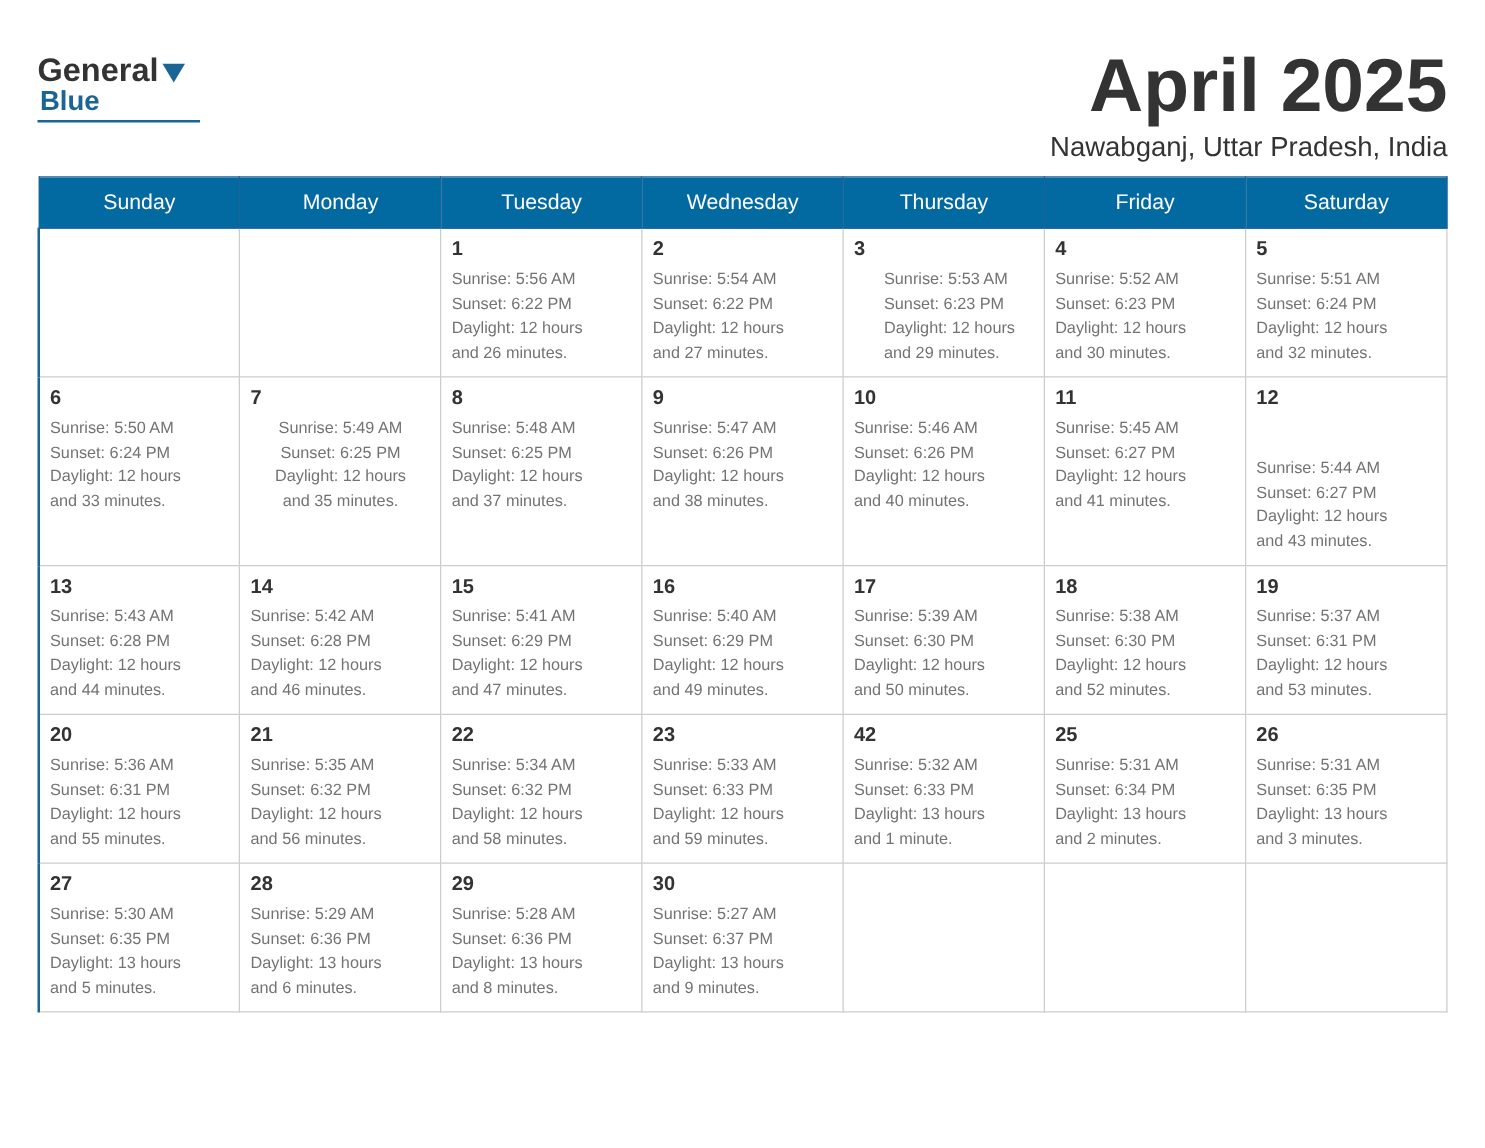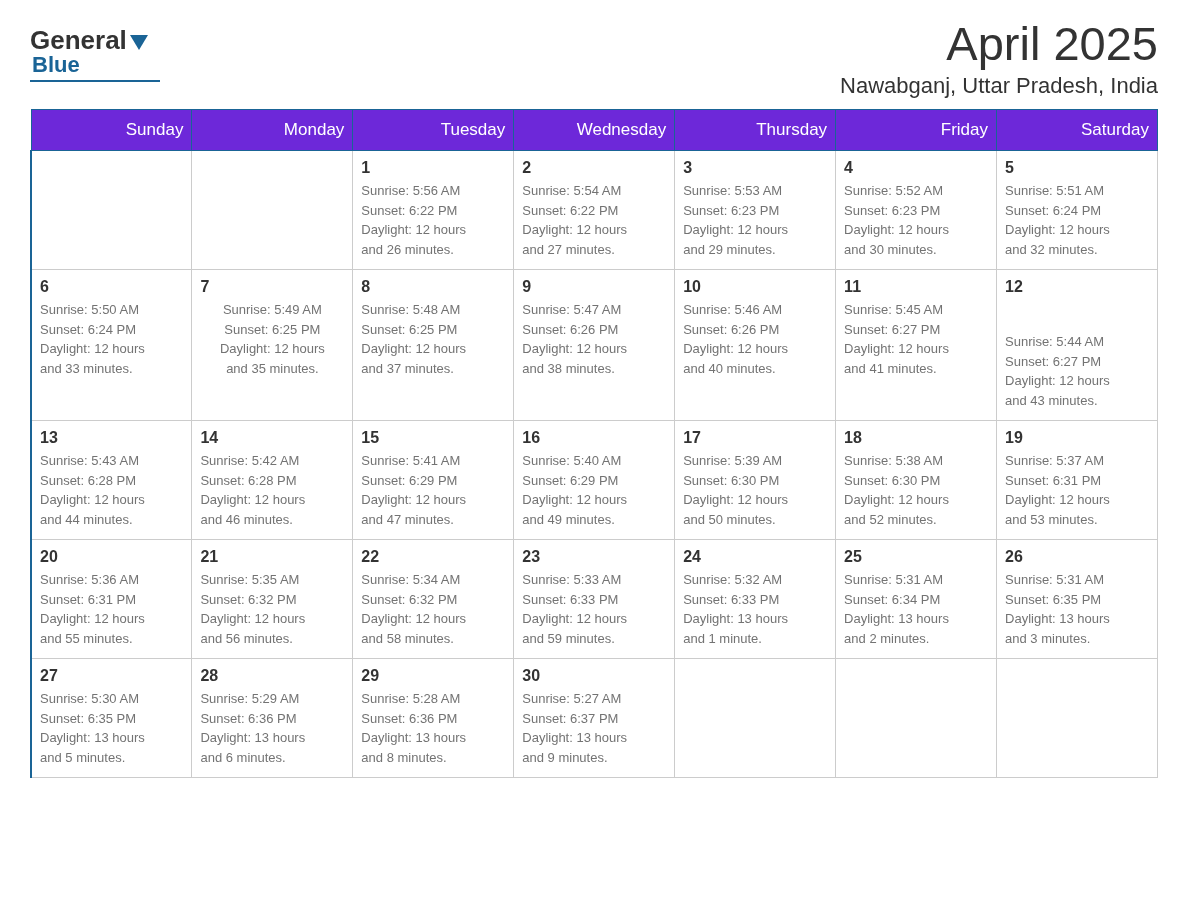--- a/index.html
+++ b/index.html
@@ -18,40 +18,41 @@
     }
     .logo {
       display: flex;
       flex-direction: column;
       align-items: flex-start;
     }
     .title-area {
       text-align: right;
     }
     .month-title {
-      font-size: 47px;
-      font-weight: normal;
+      font-size: 60px;
+      font-weight: bold;
       color: #333;
       line-height: 1;
+      margin-top: 19px;
     }
     .location-title {
       font-size: 22px;
       color: #333;
       margin-top: 6px;
     }
     .calendar {
       width: 100%;
       border-collapse: collapse;
       margin-top: 10px;
     }
     .calendar thead tr th {
-      background-color: #6d28d9;
+      background-color: #0369a1;
       color: #fff;
       padding: 10px 8px;
-      text-align: right;
+      text-align: center;
       font-size: 17px;
       font-weight: normal;
       border: 1px solid #1a6496;
     }
     .calendar tbody tr td {
       vertical-align: top;
       padding: 8px 8px 10px 8px;
       border: 1px solid #ccc;
       font-size: 13.5px;
       color: #333;
@@ -128,21 +129,21 @@
         </td>
         <td>
           <div class="day-number">2</div>
           <div class="day-info" style="white-space: pre-line;">Sunrise: 5:54 AM
 Sunset: 6:22 PM
 Daylight: 12 hours
 and 27 minutes.</div>
         </td>
         <td>
           <div class="day-number">3</div>
-          <div class="day-info" style="white-space: pre-line;">Sunrise: 5:53 AM
+          <div class="day-info" style="white-space: pre-line; margin-left: 24px;">Sunrise: 5:53 AM
 Sunset: 6:23 PM
 Daylight: 12 hours
 and 29 minutes.</div>
         </td>
         <td>
           <div class="day-number">4</div>
           <div class="day-info" style="white-space: pre-line;">Sunrise: 5:52 AM
 Sunset: 6:23 PM
 Daylight: 12 hours
 and 30 minutes.</div>
@@ -280,21 +281,21 @@
 and 58 minutes.</div>
         </td>
         <td>
           <div class="day-number">23</div>
           <div class="day-info" style="white-space: pre-line;">Sunrise: 5:33 AM
 Sunset: 6:33 PM
 Daylight: 12 hours
 and 59 minutes.</div>
         </td>
         <td>
-          <div class="day-number">24</div>
+          <div class="day-number">42</div>
           <div class="day-info" style="white-space: pre-line;">Sunrise: 5:32 AM
 Sunset: 6:33 PM
 Daylight: 13 hours
 and 1 minute.</div>
         </td>
         <td>
           <div class="day-number">25</div>
           <div class="day-info" style="white-space: pre-line;">Sunrise: 5:31 AM
 Sunset: 6:34 PM
 Daylight: 13 hours

